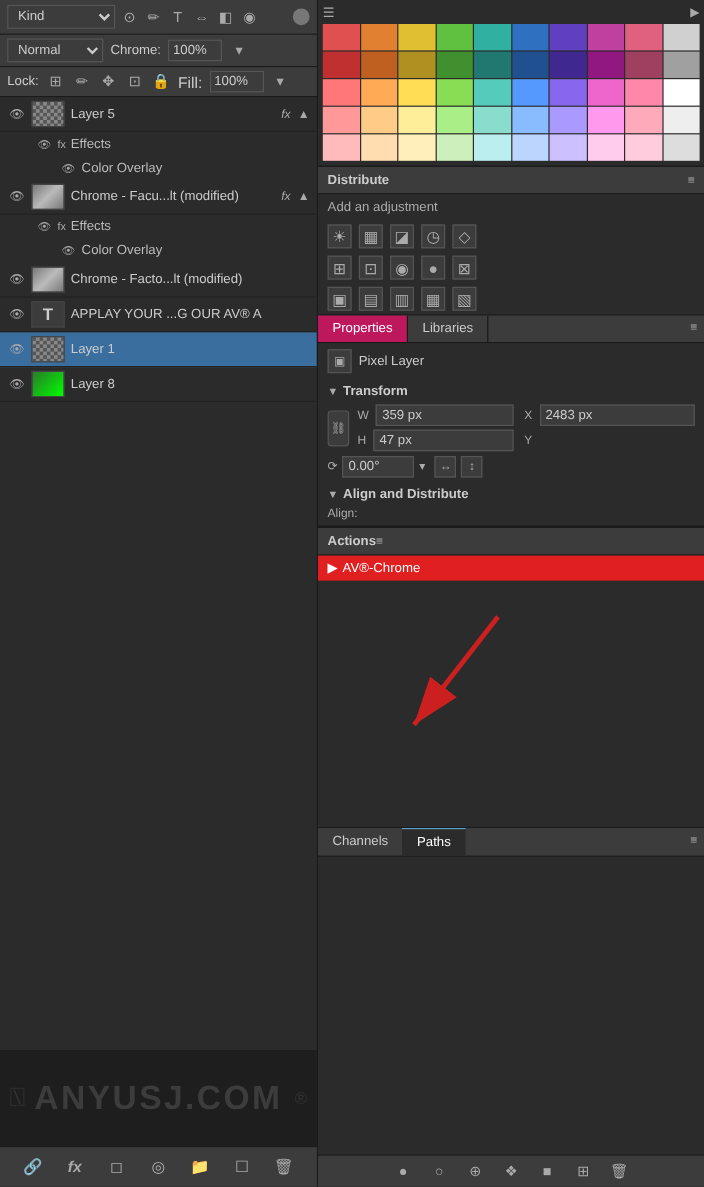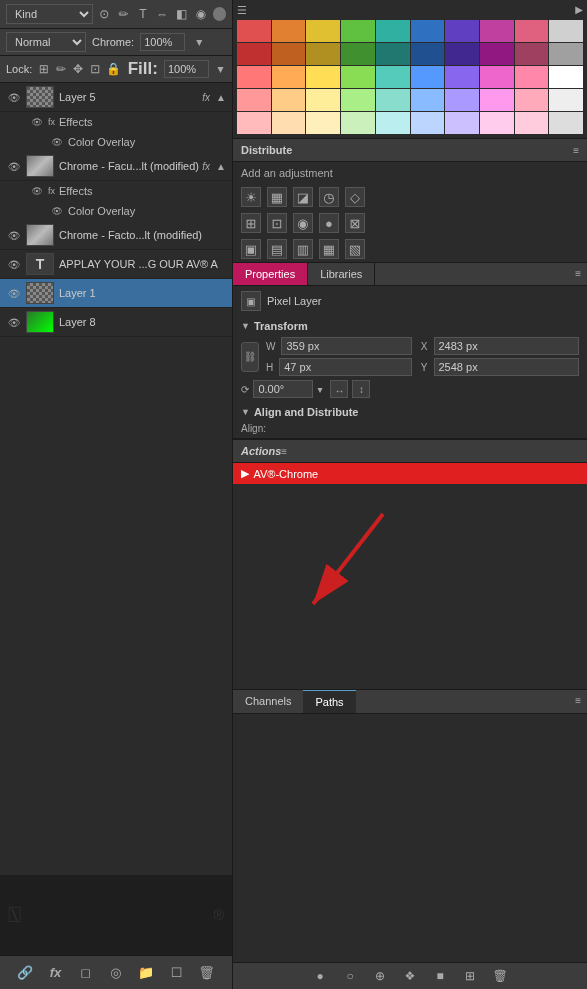--- a/index.html
+++ b/index.html
@@ -10,21 +10,21 @@
       font-family: Arial, sans-serif;
       font-size: 11px;
       color: #ccc;
       overflow: hidden;
       display: flex;
       flex-direction: row;
     }
 
     
     .left-panel {
-      width: 233px;
+      width: 265px;
       height: 989px;
       background: #2b2b2b;
       display: flex;
       flex-direction: column;
       border-right: 1px solid #1a1a1a;
     }
 
     
     .toolbar-top {
       background: #3c3c3c;
@@ -83,21 +83,21 @@
     
     .toolbar-row3 {
       background: #3c3c3c;
       padding: 3px 6px;
       display: flex;
       align-items: center;
       gap: 6px;
       border-bottom: 1px solid #1a1a1a;
     }
     .lock-label { color: #ccc; font-size: 11px; }
-    .fill-label { color: #ccc; font-size: 17px; font-weight: bold; }
+    .fill-label { color: #ccc; font-size: 13px; }
 
     
     .layers-list {
       flex: 1;
       overflow-y: auto;
       background: #2b2b2b;
     }
 
     .layer-item {
       display: flex;
@@ -458,21 +458,20 @@
       display: flex;
       flex-direction: column;
     }
     .actions-header {
       display: flex;
       align-items: center;
       padding: 5px 8px;
       background: #3c3c3c;
       border-bottom: 1px solid #1a1a1a;
       justify-content: flex-start;
-      font-style: italic;
     }
     .action-set-item {
       background: #e02020;
       color: #fff;
       padding: 4px 8px;
       font-size: 11px;
       display: flex;
       align-items: center;
       gap: 4px;
     }
@@ -631,20 +630,21 @@
     <div class="layer-item">
       <span class="layer-eye">👁</span>
       <div class="layer-thumb gradient"></div>
       <span class="layer-name">Layer 8</span>
     </div>
 
   </div>
 
   <div class="watermark-area">
     <span class="watermark-logo">⍂</span>
+    <span class="watermark-text">ANYUSJ.COM</span>
     <span class="watermark-r">®</span>
   </div>
 
   <div class="bottom-toolbar">
     <span class="bottom-icon">🔗</span>
     <span class="bottom-icon" style="font-style:italic; font-weight:bold;">fx</span>
     <span class="bottom-icon">◻</span>
     <span class="bottom-icon">◎</span>
     <span class="bottom-icon">📁</span>
     <span class="bottom-icon">☐</span>
@@ -766,21 +766,20 @@
           <span class="transform-label">W</span>
           <input class="transform-input" value="359 px" style="">
         </div>
         <span class="transform-label">X</span>
         <input class="transform-input" value="2483 px" style="">
         <div style="display:flex; gap:3px; align-items:center;">
           <span class="transform-label">H</span>
           <input class="transform-input" value="47 px" style="">
         </div>
         <span class="transform-label">Y</span>
-        <input class="transform-input" value="2548 px" style="">
       </div>
       <div class="rotation-row">
         <span class="rotation-icon">⟳</span>
         <input class="rotation-input" value="0.00°" style="">
         <span style="color:#aaa; font-size:10px;">▾</span>
         <div class="flip-icons">
           <div class="flip-icon">↔</div>
           <div class="flip-icon">↕</div>
         </div>
       </div>

